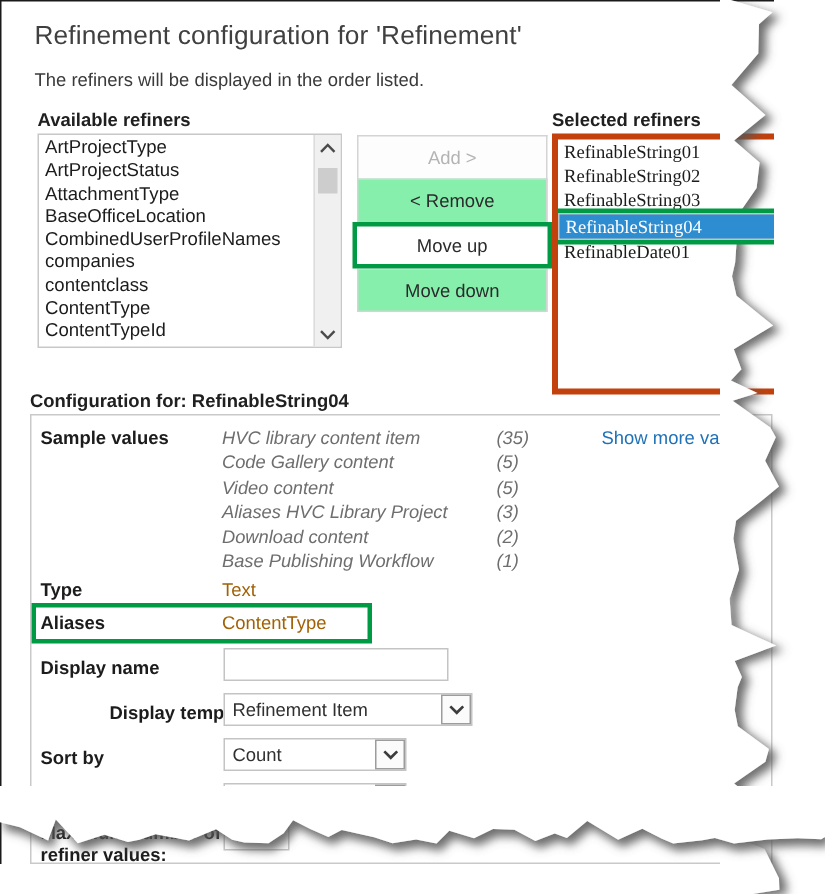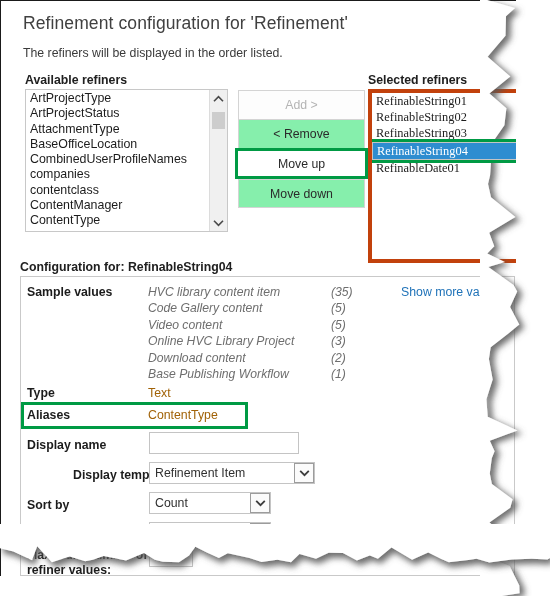--- a/index.html
+++ b/index.html
@@ -159,21 +159,20 @@
 
       <div class="listbox" id="avail-box">
         <div id="avail-items">
             <div class="item">ArtProjectType</div>
             <div class="item">ArtProjectStatus</div>
             <div class="item">AttachmentType</div>
             <div class="item">BaseOfficeLocation</div>
             <div class="item">CombinedUserProfileNames</div>
             <div class="item">companies</div>
             <div class="item">contentclass</div>
-            <div class="item">ContentManager</div>
             <div class="item">ContentType</div>
             <div class="item">ContentTypeId</div>
           </div>
         <div class="sb">
           <div class="sb-arrow sb-up">
             <svg width="11" height="8" viewBox="0 0 11 8">
                 <path d="M1 6.2 L5.5 1.6 L10 6.2" stroke="#4a4a4a" stroke-width="1.6" fill="none"></path>
               </svg>
           </div>
           <div class="sb-thumb"></div>
@@ -212,21 +211,21 @@
           </div>
           <div class="sv">
             <span class="nm">Code Gallery content</span>
             <span class="ct">(5)</span>
           </div>
           <div class="sv">
             <span class="nm">Video content</span>
             <span class="ct">(5)</span>
           </div>
           <div class="sv">
-            <span class="nm">Online HVC Library Project</span>
+            <span class="nm">Aliases HVC Library Project</span>
             <span class="ct">(3)</span>
           </div>
           <div class="sv">
             <span class="nm">Download content</span>
             <span class="ct">(2)</span>
           </div>
           <div class="sv">
             <span class="nm">Base Publishing Workflow</span>
             <span class="ct">(1)</span>
           </div>

